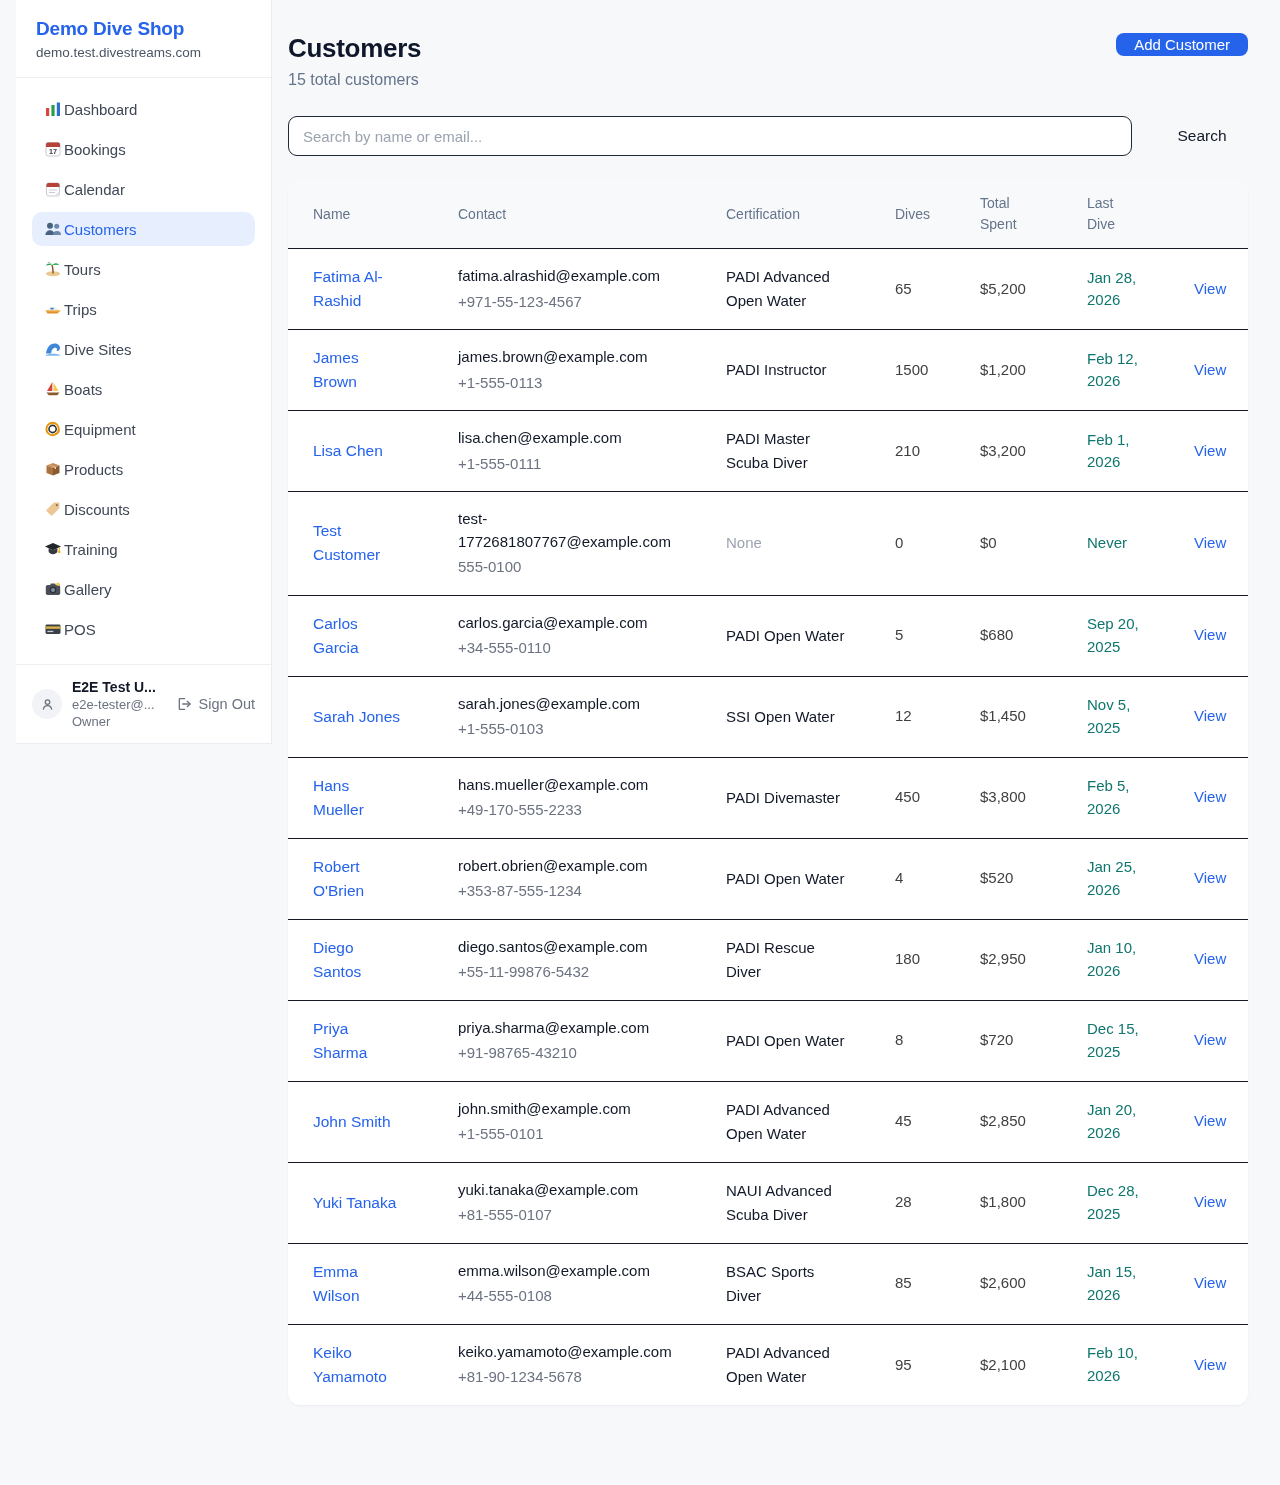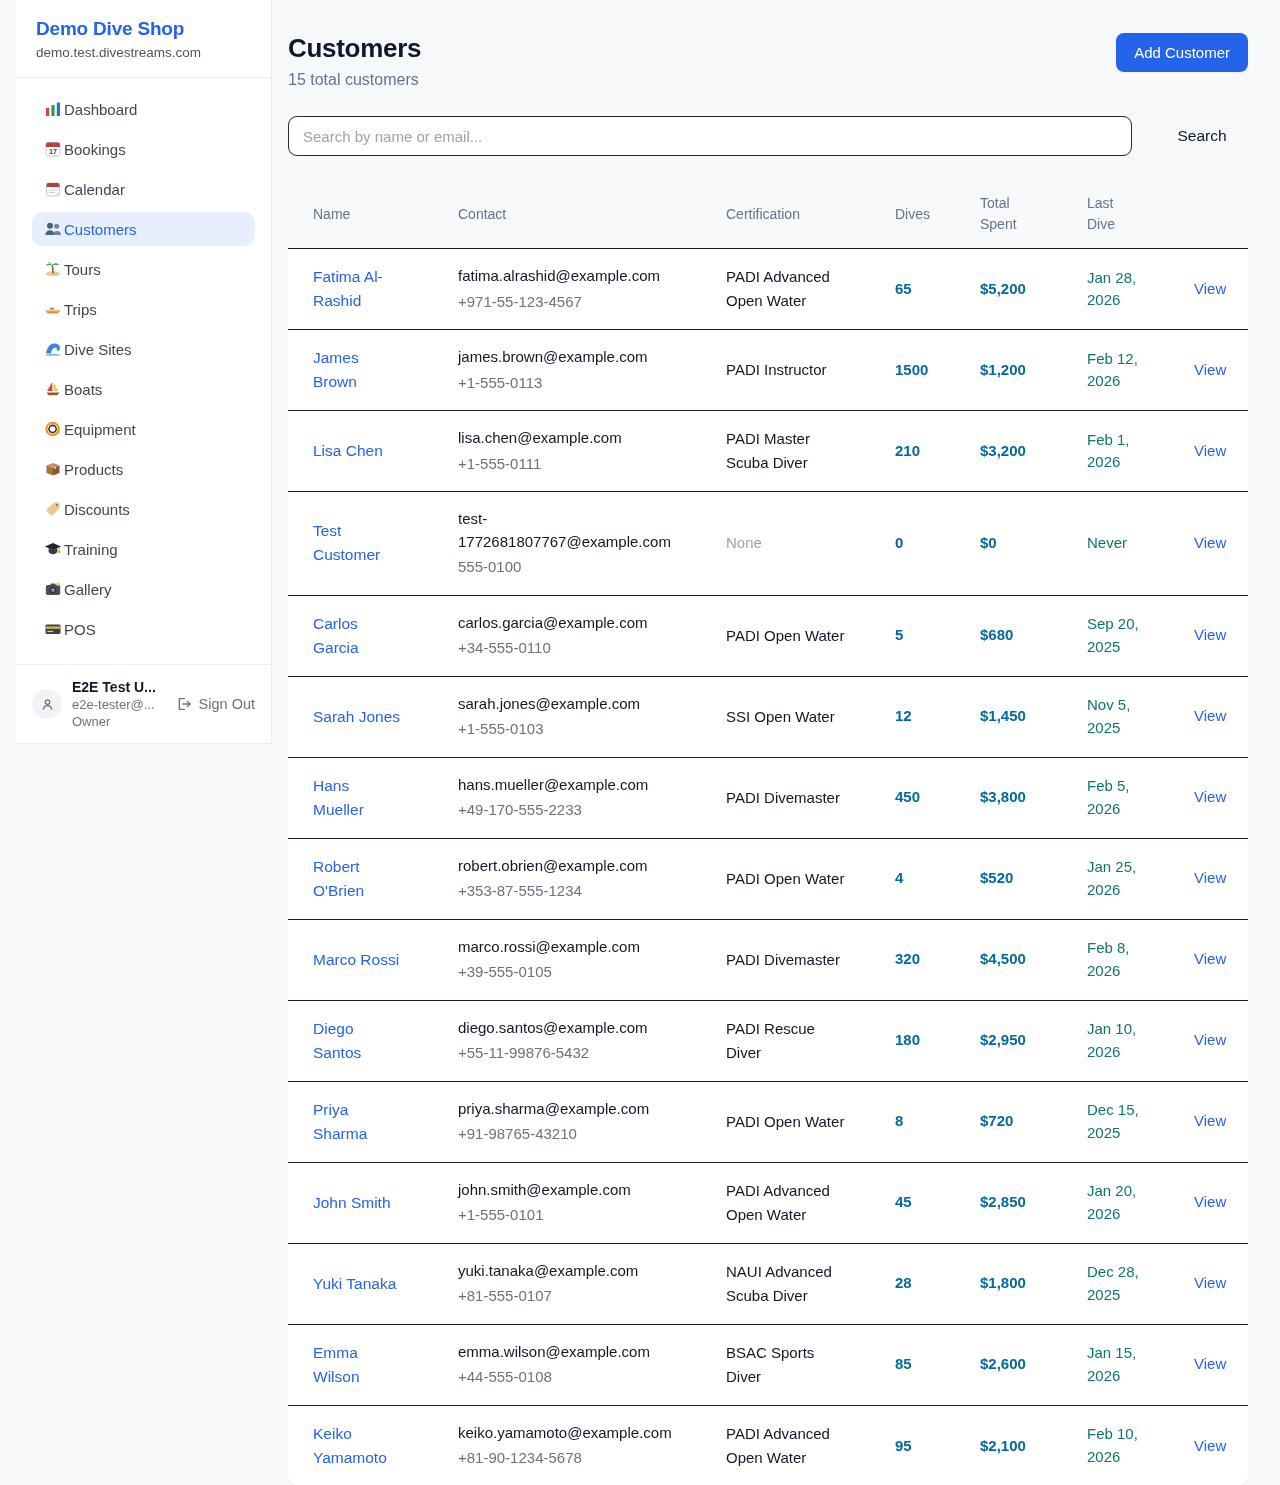--- a/index.html
+++ b/index.html
@@ -48,21 +48,21 @@
     background:none; border:none; font-family:Liberation Sans, sans-serif; padding:0;
   }
 
   
   .main { margin-left:256px; padding:33px 32px 0; }
   .page-head { display:flex; justify-content:space-between; align-items:flex-start; }
   .page-title { font-size:26px; font-weight:bold; color:#0f172a; margin:0; letter-spacing:-0.3px; }
   .page-subtitle { font-size:16px; color:#64748b; margin:7px 0 0; }
   .add-btn {
     background:#2563eb; color:#ffffff; border:none; border-radius:8px;
-    padding:11px 18px; font-size:15px; font-weight:500; cursor:pointer;
+    padding:3px 18px; font-size:15px; font-weight:500; cursor:pointer;
     font-family:inherit;
   }
   .search-row { display:flex; align-items:center; margin-top:27px; }
   .search-input {
     flex:1; height:40px; background:#fff;
     border:1px solid #1f2937; border-radius:9px;
     padding:8px 14px; font-size:15px; color:#111827; outline:none;
     font-family:inherit;
   }
   .search-input::placeholder { color:#9aa3af; }
@@ -93,21 +93,21 @@
   tbody tr:last-child td { border-bottom:none; }
   td.c-name { padding-left:25px; }
   .name-link {
     color:#2563eb; font-size:15.5px; font-weight:500; text-decoration:none;
     display:inline-block; max-width:88px; line-height:1.55; cursor:pointer;
   }
   .email { color:#111827; max-width:218px; overflow-wrap:break-word; }
   .phone { color:#6b7280; margin-top:3px; }
   .cert { display:inline-block; max-width:126px; line-height:1.6; color:#111827; }
   .cert.muted { color:#9ca3af; }
-  .c-dives, .c-spent { color:#0369a1;font-weight:bold; }
+  .c-dives, .c-spent { color:#404040; }
   .last { display:inline-block; max-width:62px; color:#0f766e; }
   .view-link { color:#2563eb; font-weight:500; text-decoration:none; cursor:pointer; }
 </style>
 </head>
 <body>
 
 <aside class="sidebar">
   <div class="side-head">
     <div class="shop-name">Demo Dive Shop</div>
     <div class="shop-domain">demo.test.divestreams.com</div>
@@ -416,32 +416,20 @@
       <div class="email">robert.obrien@example.com</div>
       <div class="phone">+353-87-555-1234</div>
     </td>
     <td class="c-cert"><span class="cert">PADI Open Water</span></td>
     <td class="c-dives">4</td>
     <td class="c-spent">$520</td>
     <td class="c-last"><span class="last">Jan 25, 2026</span></td>
     <td class="c-view"><a class="view-link" href="#">View</a></td>
   </tr>
           <tr>
-    <td class="c-name"><a class="name-link" href="#">Marco Rossi</a></td>
-    <td class="c-contact">
-      <div class="email">marco.rossi@example.com</div>
-      <div class="phone">+39-555-0105</div>
-    </td>
-    <td class="c-cert"><span class="cert">PADI Divemaster</span></td>
-    <td class="c-dives">320</td>
-    <td class="c-spent">$4,500</td>
-    <td class="c-last"><span class="last">Feb 8, 2026</span></td>
-    <td class="c-view"><a class="view-link" href="#">View</a></td>
-  </tr>
-          <tr>
     <td class="c-name"><a class="name-link" href="#">Diego Santos</a></td>
     <td class="c-contact">
       <div class="email">diego.santos@example.com</div>
       <div class="phone">+55-11-99876-5432</div>
     </td>
     <td class="c-cert"><span class="cert">PADI Rescue Diver</span></td>
     <td class="c-dives">180</td>
     <td class="c-spent">$2,950</td>
     <td class="c-last"><span class="last">Jan 10, 2026</span></td>
     <td class="c-view"><a class="view-link" href="#">View</a></td>

